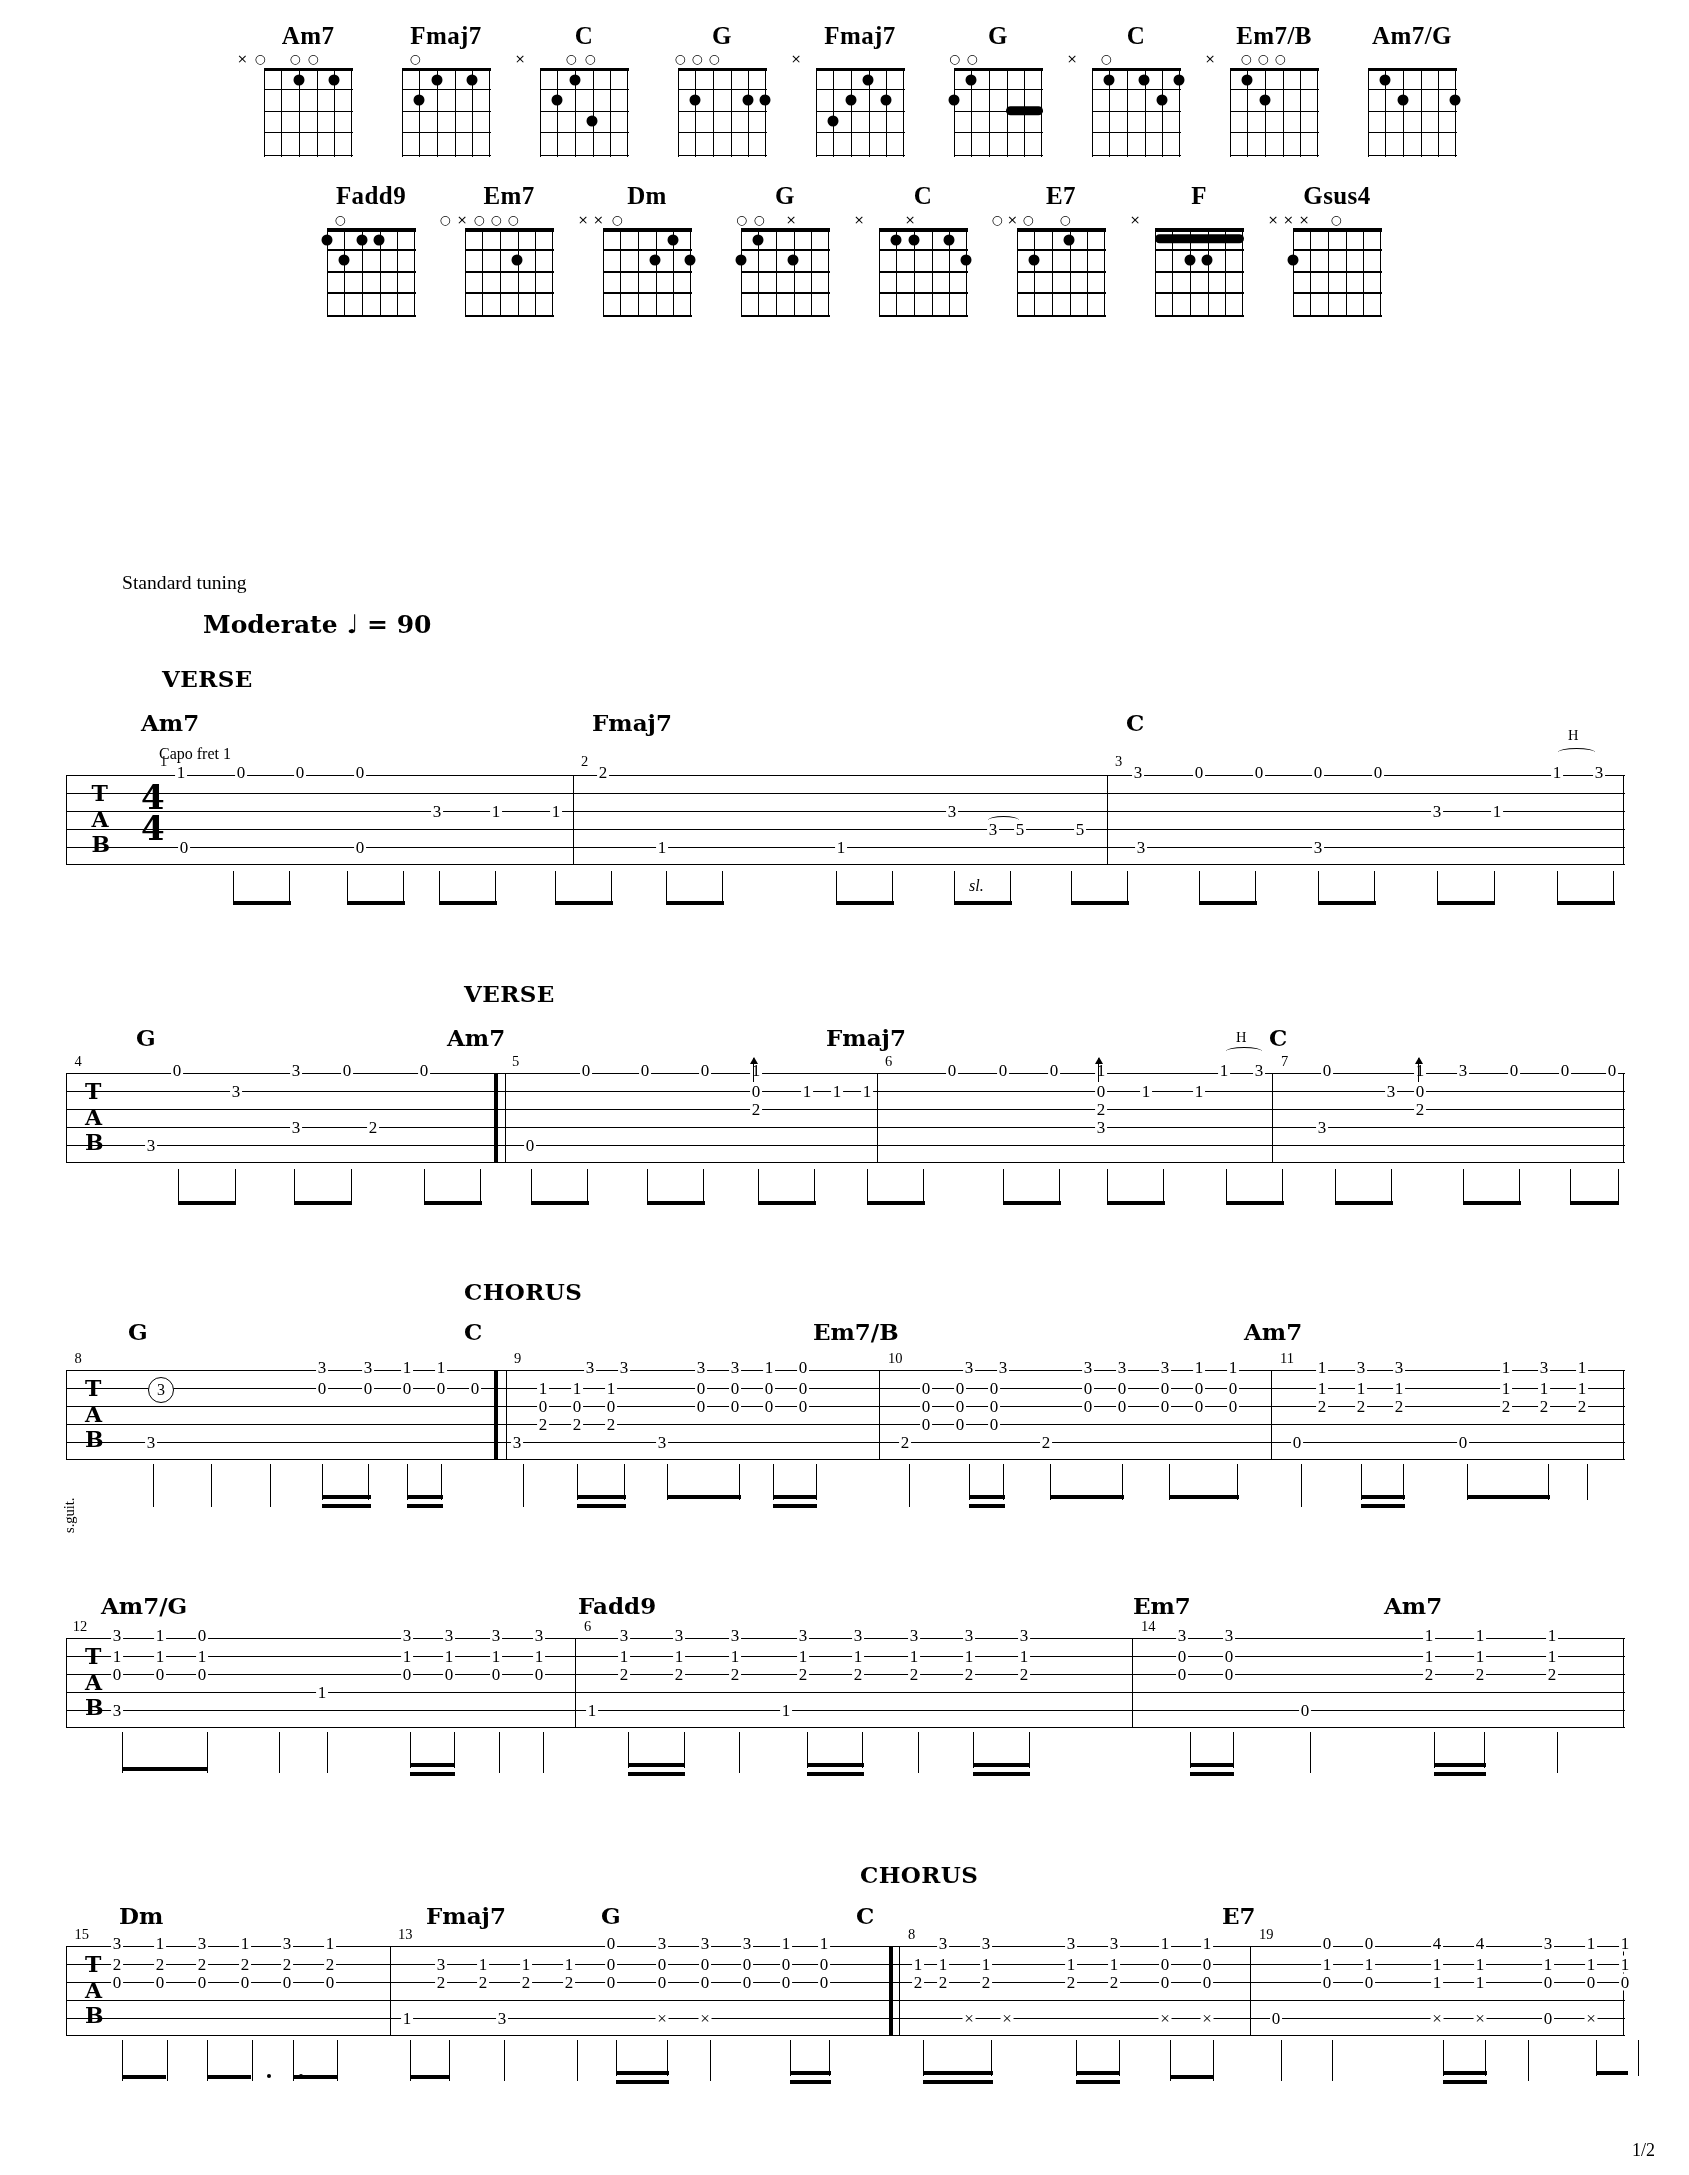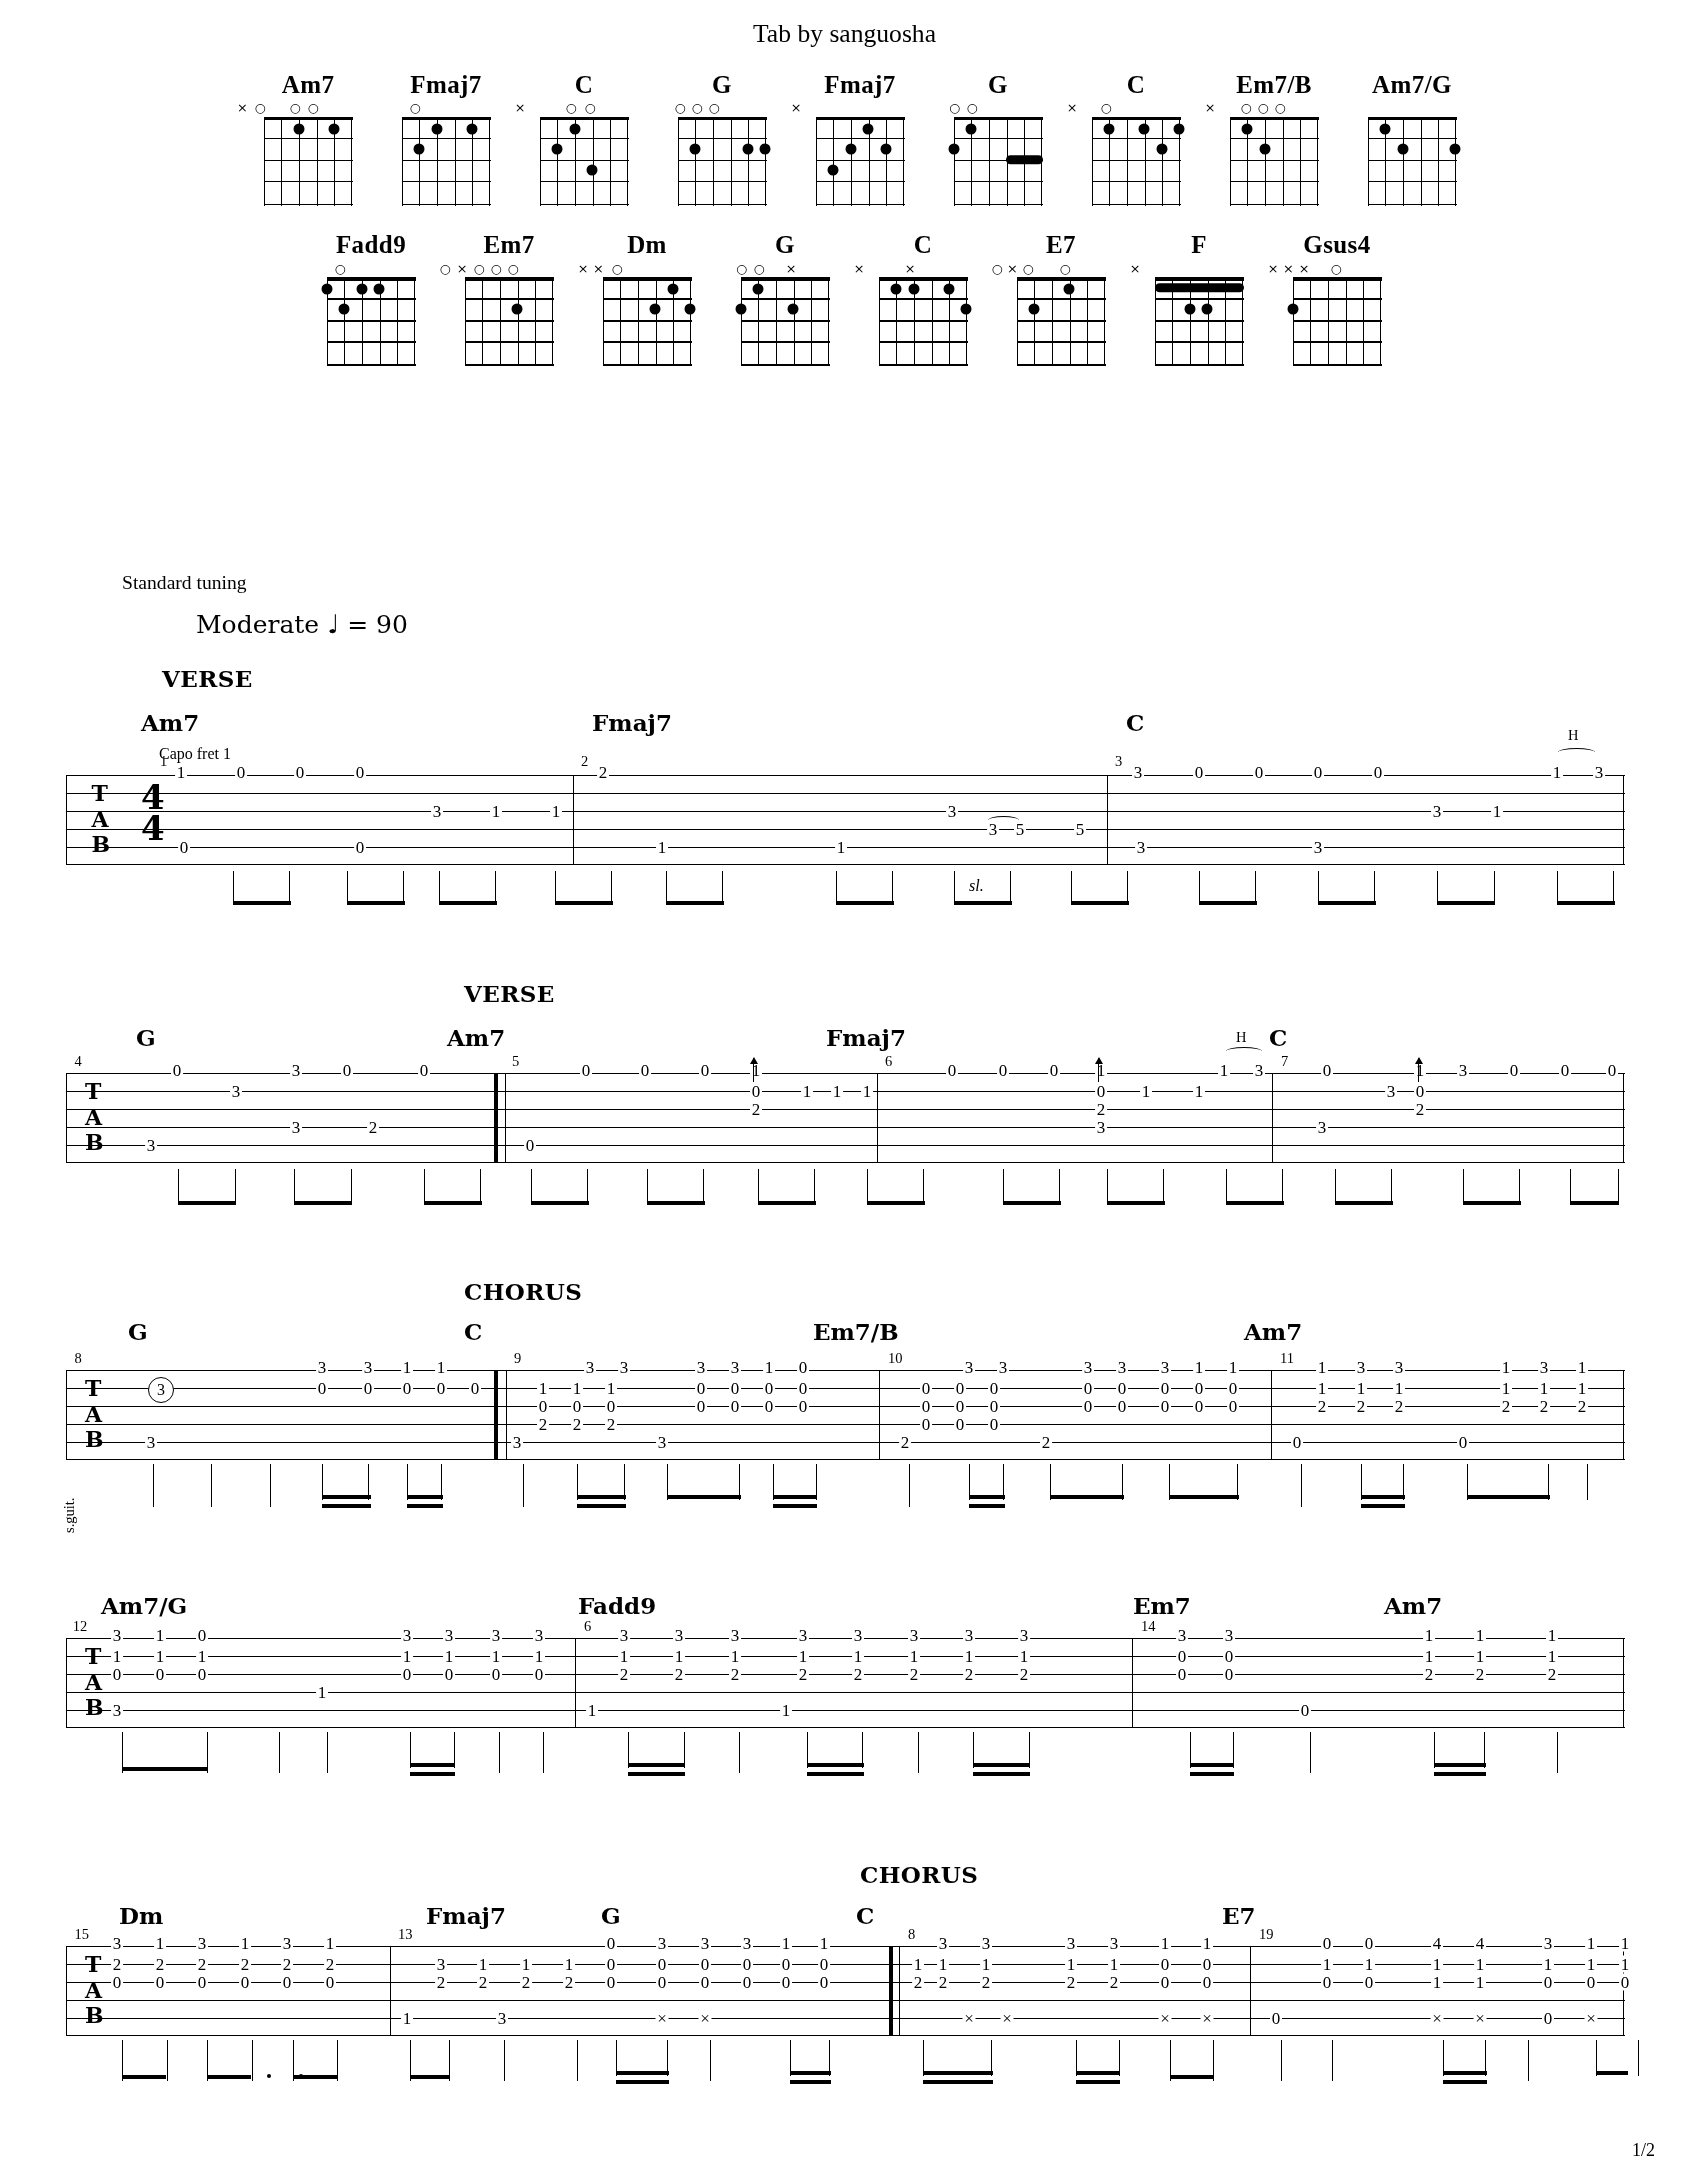--- a/index.html
+++ b/index.html
@@ -79,21 +79,21 @@
   }
   .barre{
     position:absolute;height:9.4px;background:#000;border-radius:5.1px;
     transform:translateY(-50%);
   }
   
   .tuning{
     position:absolute;left:122px;top:572px;font-size:19.6px;
   }
   .tempo{
-    position:absolute;left:196px;top:609px;font-size:25px;font-weight:400;
+    position:absolute;left:203px;top:609px;font-size:25px;font-weight:700;
     font-family:"DejaVu Serif", serif;
   }
   .tempo .note{font-size:25.6px;}
   
   .system{position:absolute;left:0;width:1689px;}
   .secmark{
     position:absolute;font-size:23px;font-weight:700;
     font-family:"DejaVu Serif", serif;letter-spacing:0.4px;
   }
   .chordlbl{
@@ -147,21 +147,20 @@
   .arrowup:before{
     content:"";position:absolute;top:-0.9px;left:-3.4px;border-left:4.3px solid transparent;
     border-right:4.3px solid transparent;border-bottom:7.7px solid #000;
   }
 </style>
 </head>
 <body>
 
 <div class="page">
 
-  <div class="subtitle">Tab by sanguosha</div>
 
   <div class="chordrow r1">
 
     <div class="chord">
       <div class="cname">Am7</div>
       <div class="marks">
         <span style="left:3.4px">×</span>
           <span style="left:21px">○</span>
           <span style="left:56px">○</span>
           <span style="left:74px">○</span>

